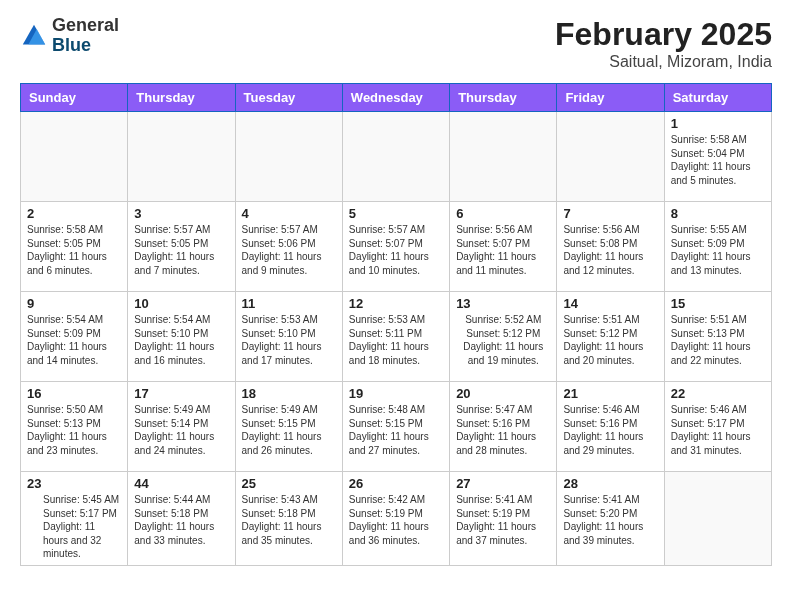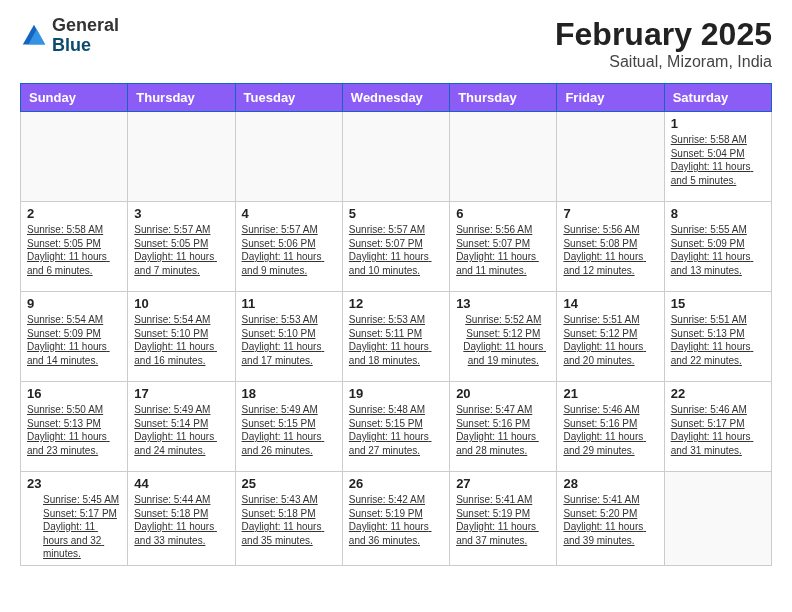--- a/index.html
+++ b/index.html
@@ -79,21 +79,20 @@
       font-size: 13px;
       font-weight: bold;
       color: #222;
       margin-bottom: 2px;
       display: block;
     }
     .day-info {
       font-size: 10px;
       line-height: 1.35;
       color: #333;
-      text-decoration: underline;
     }
     .empty-cell {
       background: #f9f9f9;
     }
     .week-row td {
       height: 90px;
     }
   </style>
 </head>
 <body>

